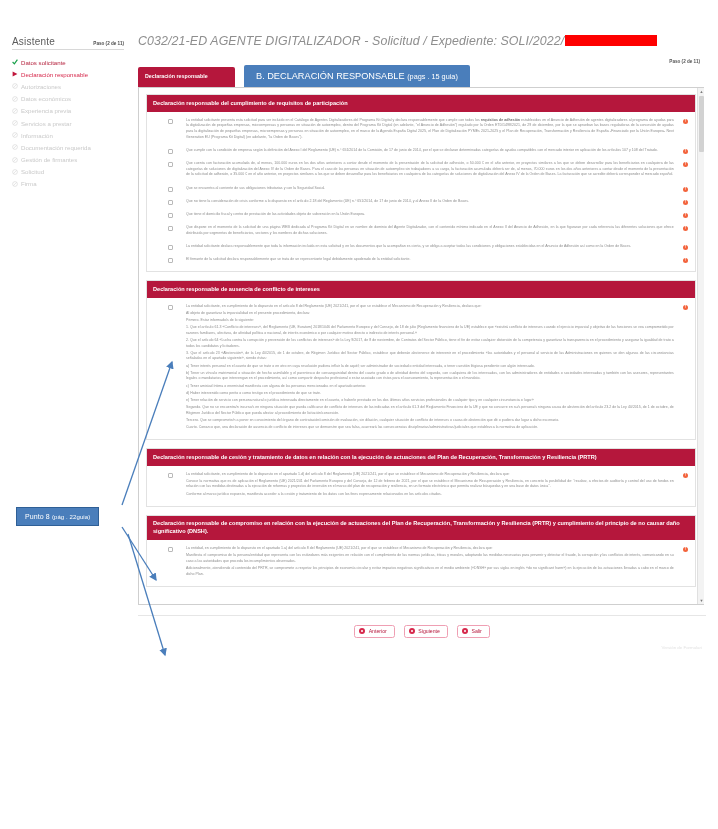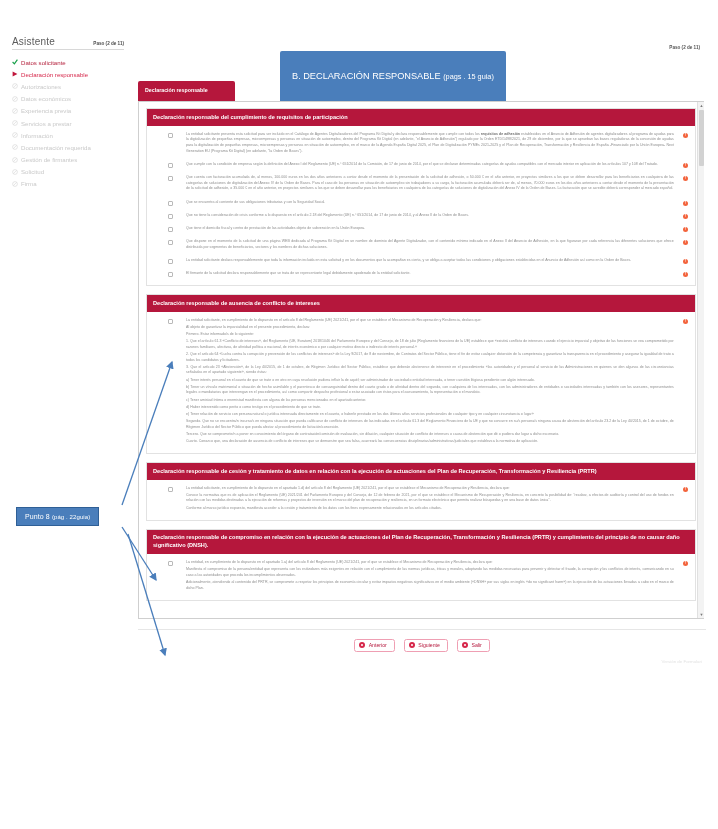--- a/index.html
+++ b/index.html
@@ -46,23 +46,22 @@
   }
 
   .tabrow { display: flex; align-items: flex-end; gap: 9px; margin-top: 1px; }
   .tab-left {
     background: #b5173c; color: #fff; font-size: 5.3px; font-weight: bold;
     padding: 7px 7px; border-radius: 2px 2px 0 0; width: 97px;
     line-height: 1.1;
   }
   .tab-main {
     background: #4a7ebb; color: #fff; font-size: 9.2px;
-    padding: 20px 12px; border-radius: 2px 2px 0 0; flex: 0 0 auto;
+    padding: 6px 12px; border-radius: 2px 2px 0 0; flex: 0 0 auto;
     white-space: nowrap;
-    margin-left: 36px;
   }
   .tab-main .sub { font-size: 7.3px; }
 
   .formbox {
     border: 1px solid #cfcfcf; background: #fff;
     padding: 6px 7px 9px 7px; width: 566px; position: relative;
   }
 
   
   .panel { border: 1px solid #e2e2e2; margin-bottom: 8px; background: #fff; }
@@ -251,20 +250,23 @@
               <line x1="2.2" y1="7.8" x2="7.8" y2="2.2" stroke="#d5d5d5" stroke-width="1"></line>
             </svg>
           </span>
           <span>Firma</span>
         </div>
       </div>
   </div>
 
   <div class="main">
 
+    <div class="page-title">
+      <span>C032/21-ED AGENTE DIGITALIZADOR - Solicitud / Expediente: SOLI/2022/</span><span class="redact"></span>
+    </div>
 
     <div class="step-right">Paso (2 de 11)</div>
 
     <div class="tabrow">
       <div class="tab-left">Declaración responsable</div>
       <div class="tab-main">
         <span>B. DECLARACIÓN RESPONSABLE</span>
         <span class="sub">(pags . 15 guia)</span>
       </div>
     </div>

